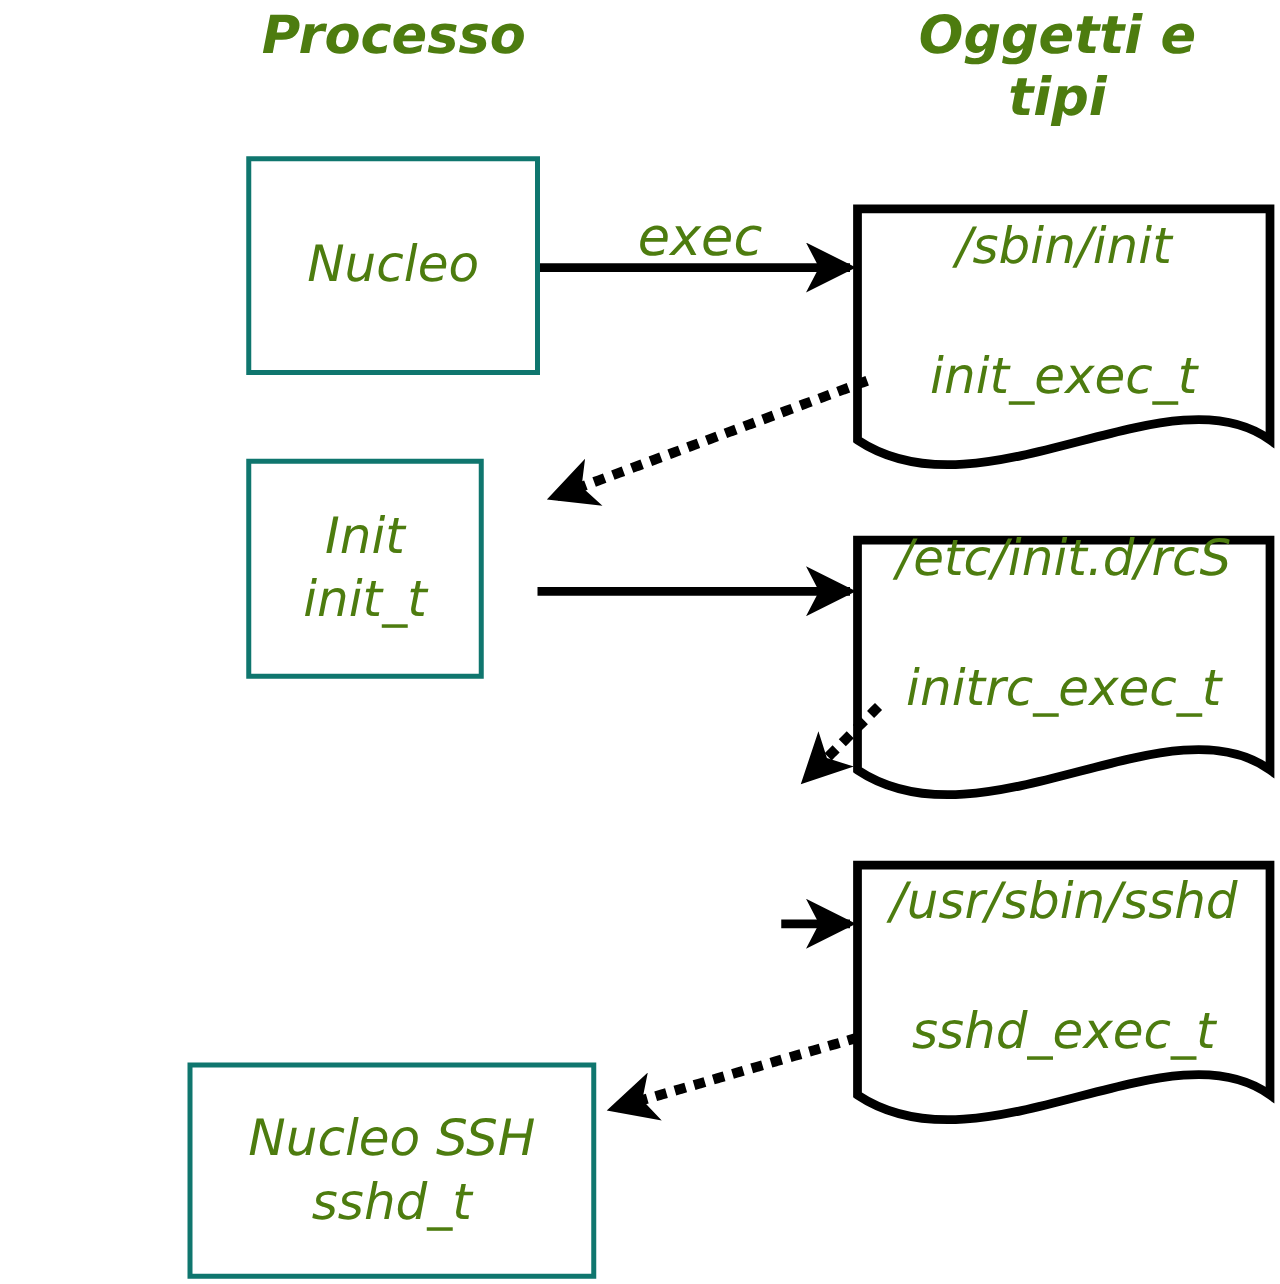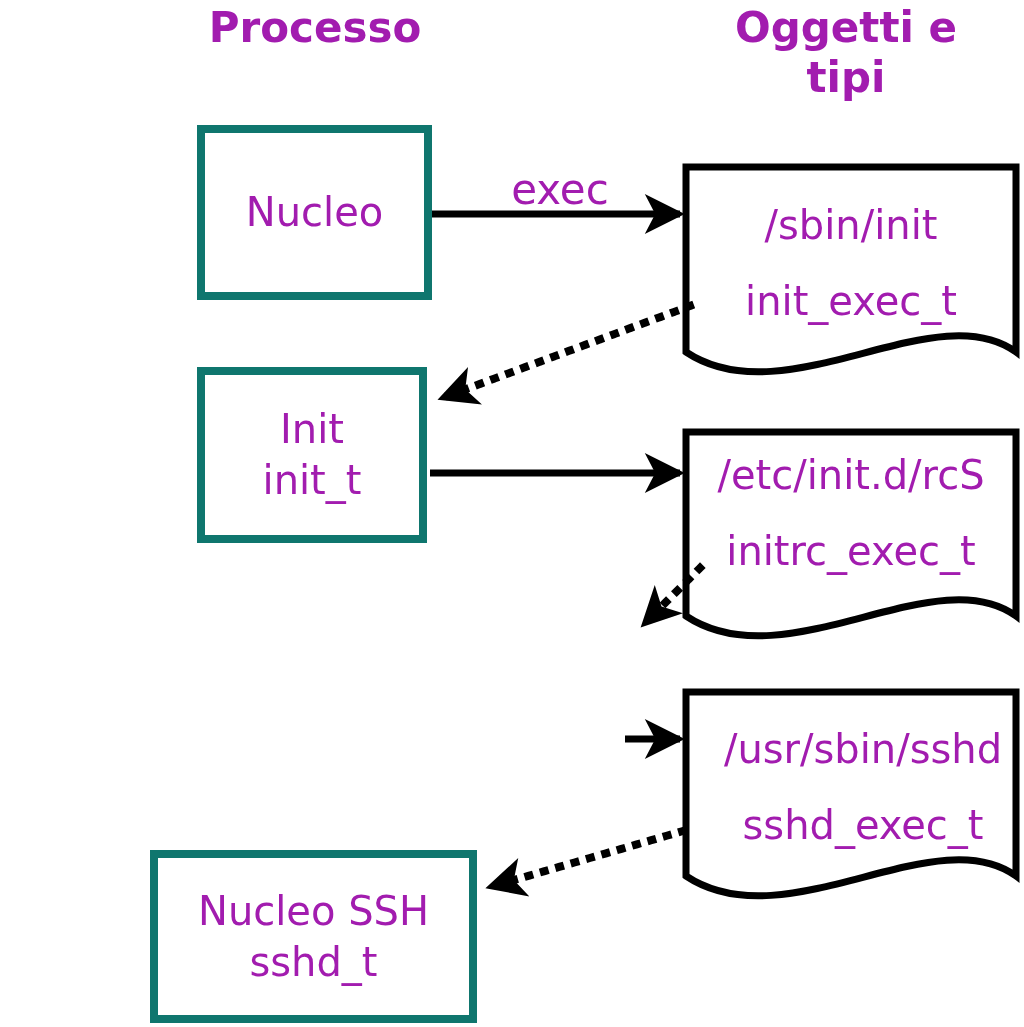--- a/index.html
+++ b/index.html
@@ -2,63 +2,64 @@
 <html><head>
 <meta charset="utf-8">
 <style>
   html, body { margin: 0; padding: 0; }
   body { background: #ffffff; font-family: "DejaVu Sans", "Liberation Sans", sans-serif; }
   .stage {
     position: relative;
     width: 1024px;
     height: 1027px;
     background: #ffffff;
-    color: #a21caf;
+    color: #4d7c0f;
     overflow: hidden;
+    font-style: italic;
   }
   .layer-svg {
     position: absolute;
     inset: 0;
     z-index: 2;
     pointer-events: none;
   }
   .pbox {
     position: absolute;
     z-index: 1;
     box-sizing: border-box;
-    border: 8px solid #0f766e;
+    border: 4px solid #0f766e;
     background: #ffffff;
     display: flex;
     flex-direction: column;
     align-items: center;
     justify-content: center;
     text-align: center;
     font-size: 40px;
     line-height: 51px;
   }
   .box-kernel { left: 197px; top: 125px; width: 235px; height: 175px; }
-  .box-init   { left: 197px; top: 367px; width: 230px; height: 176px; }
+  .box-init   { left: 197px; top: 367px; width: 190px; height: 176px; }
   .box-initrc { left: 2px;   top: 608px; width: 623px; height: 172px; }
   .box-sshd   { left: 150px; top: 850px; width: 327px; height: 173px; }
   .doclabel {
     position: absolute;
     z-index: 3;
     display: flex;
     flex-direction: column;
     align-items: center;
-    justify-content: flex-end;
+    justify-content: space-between;
     text-align: center;
     font-size: 40px;
     line-height: 51px;
     pointer-events: none;
     gap: 25px;
   }
   .doc1 { left: 690px; top: 172px; width: 322px; height: 155px; }
   .doc2 { left: 690px; top: 422px; width: 322px; height: 155px; }
-  .doc3 { left: 690px; top: 696px; width: 322px; height: 155px; padding-left: 12px; }
+  .doc3 { left: 690px; top: 696px; width: 322px; height: 155px; }
   .hdr {
     position: absolute;
     z-index: 3;
     text-align: center;
     font-weight: bold;
     font-size: 42px;
     line-height: 50px;
   }
   .hdr span { display: block; }
   .hdr-left  { left: 110px; top: 3px; width: 410px; }

